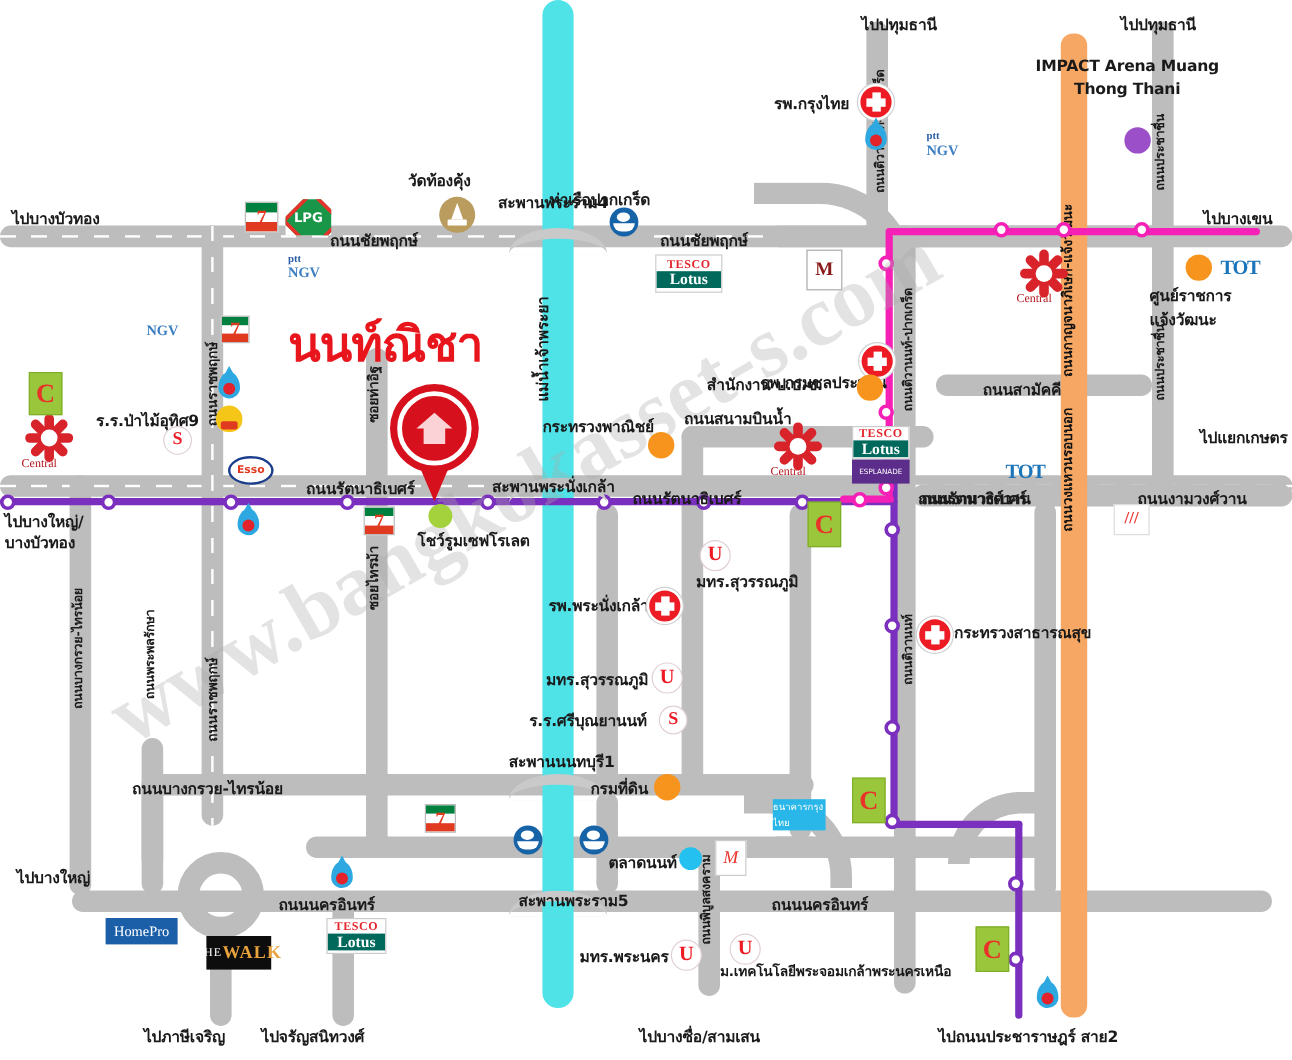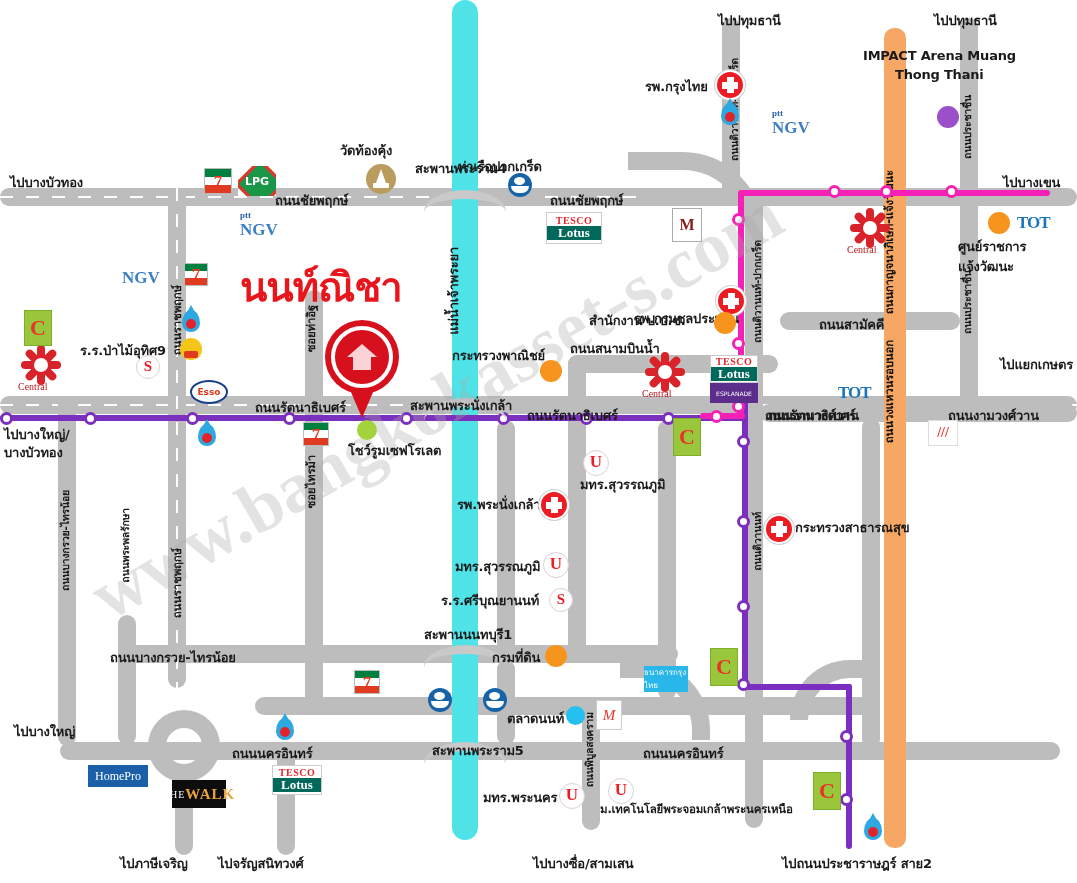--- a/index.html
+++ b/index.html
@@ -101,21 +101,21 @@
   .mbk{position:absolute;background:#fff;border:1px solid #aaa;display:flex;align-items:center;justify-content:center;}
   .mbk .g{color:#8a1a1a;font-size:16px;font-family:"Liberation Serif",serif;font-weight:bold;}
   .homepro{position:absolute;background:#1a5fa8;color:#fff;display:flex;align-items:center;justify-content:center;
      font-size:12px;font-family:"Liberation Serif",serif;}
   .thewalk{position:absolute;background:#0d0d0d;color:#fff;display:flex;align-items:center;justify-content:center;
      font-size:10px;letter-spacing:1px;font-family:"Liberation Serif",serif;}
   .thewalk b{color:#e8a33d;font-size:15px;}
   .ktb{position:absolute;background:#29b6e8;color:#fff;display:flex;align-items:center;justify-content:center;
      font-size:8px;}
   .ngv{position:absolute;color:#2a5fa8;font-size:9px;font-weight:bold;font-family:"Liberation Serif",serif;}
-  .ngv .big{font-size:17px;color:#3d7fc1;}
+  .ngv .big{font-size:12px;color:#3d7fc1;}
   .mk{position:absolute;background:#fff;border:1px solid #ccc;display:flex;align-items:center;justify-content:center;}
   .mk i{color:#e8322a;font-size:15px;font-family:"Liberation Serif",serif;}
 
   
   .logo{position:absolute;text-align:center;}
   .logo .ring{position:relative;width:86px;height:86px;margin:0 auto;border:4px solid #1f6fb5;border-radius:50%;
      box-sizing:border-box;}
   .logo .ring:before{content:"";position:absolute;left:50%;top:14px;margin-left:-24px;width:48px;height:34px;
      border:4px solid #1f6fb5;border-bottom:none;border-radius:4px 4px 0 0;}
   .logo .ring b{position:absolute;left:50%;top:26px;margin-left:-14px;color:#1f6fb5;font-size:30px;

